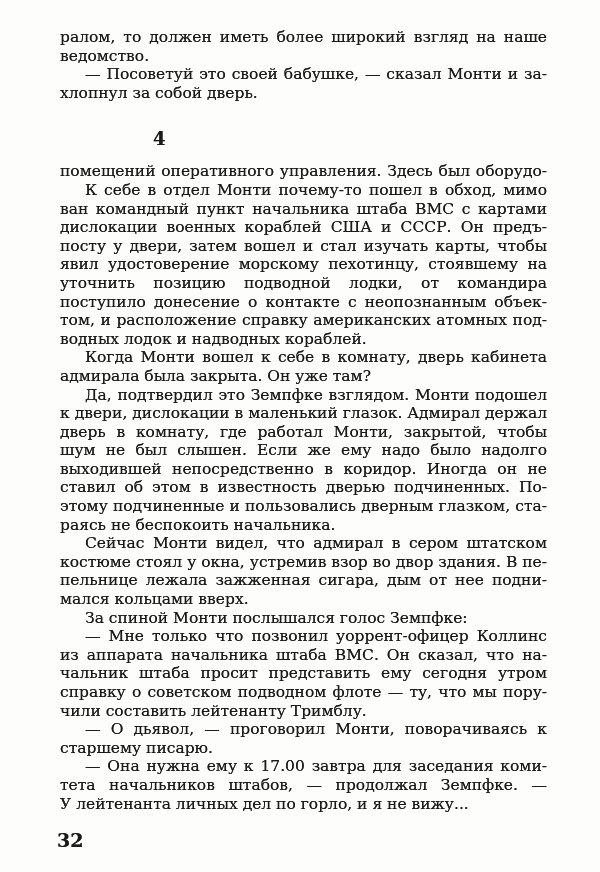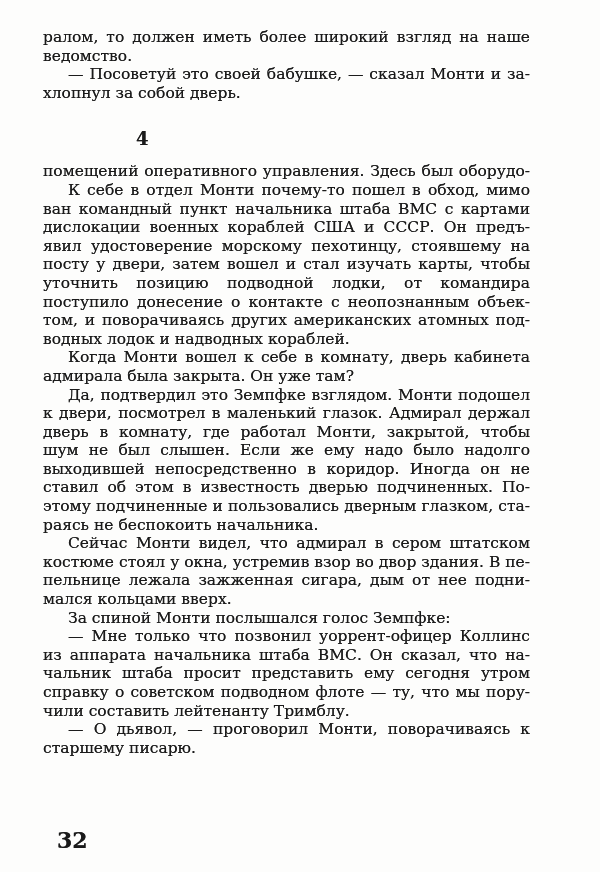--- a/index.html
+++ b/index.html
@@ -11,21 +11,21 @@
     position: relative;
     width: 600px;
     height: 872px;
     background: #fdfdfc;
     font-family: "DejaVu Serif", "Liberation Serif", serif;
     color: #1a1a1a;
     overflow: hidden;
   }
   .text-block {
     position: absolute;
-    left: 43px;
+    left: 60px;
     top: 28px;
     width: 487px;
     font-size: 15.5px;
   }
   .paragraph { margin: 0; }
   .line {
     height: 18.6px;
     line-height: 18.6px;
     overflow: hidden;
     text-align: justify;
@@ -45,21 +45,21 @@
     margin: 27px 0 13px 93px;
     font-size: 18px;
     line-height: 20px;
     font-weight: bold;
     text-shadow: 0 0 0.4px rgba(20,20,20,0.7);
   }
   .page-number {
     position: absolute;
     left: 57px;
     top: 831px;
-    font-size: 22px;
+    font-size: 19px;
     line-height: 19px;
     font-weight: bold;
     text-shadow: 0 0 0.4px rgba(20,20,20,0.7);
   }
 </style>
 </head>
 <body>
 
 <div class="page">
   <div class="text-block">
@@ -70,34 +70,34 @@
       <div class="paragraph">
         <div class="line indent">— Посоветуй это своей бабушке, — сказал Монти и за-</div>
         <div class="line last">хлопнул за собой дверь.</div>
       </div>
       <div class="heading">4</div>
       <div class="paragraph">
         <div class="line">помещений оперативного управления. Здесь был оборудо-</div>
         <div class="line indent">К себе в отдел Монти почему-то пошел в обход, мимо</div>
         <div class="line">ван командный пункт начальника штаба ВМС с картами</div>
         <div class="line">дислокации военных кораблей США и СССР. Он предъ-</div>
+        <div class="line">посту у двери, затем вошел и стал изучать карты, чтобы</div>
         <div class="line">явил удостоверение морскому пехотинцу, стоявшему на</div>
-        <div class="line">посту у двери, затем вошел и стал изучать карты, чтобы</div>
         <div class="line">уточнить позицию подводной лодки, от командира которой</div>
         <div class="line">поступило донесение о контакте с неопознанным объек-</div>
-        <div class="line">том, и поворачиваясь других американских атомных под-</div>
+        <div class="line">том, и расположение справку американских атомных под-</div>
         <div class="line last">водных лодок и надводных кораблей.</div>
       </div>
       <div class="paragraph">
         <div class="line indent">Когда Монти вошел к себе в комнату, дверь кабинета</div>
         <div class="line last">адмирала была закрыта. Он уже там?</div>
       </div>
       <div class="paragraph">
         <div class="line indent">Да, подтвердил это Земпфке взглядом. Монти подошел</div>
-        <div class="line">к двери, посмотрел в маленький глазок. Адмирал держал</div>
+        <div class="line">к двери, дислокации в маленький глазок. Адмирал держал</div>
         <div class="line">дверь в комнату, где работал Монти, закрытой, чтобы</div>
         <div class="line">шум не был слышен. Если же ему надо было надолго</div>
         <div class="line">выходившей непосредственно в коридор. Иногда он не</div>
         <div class="line">ставил об этом в известность дверью подчиненных. По-</div>
         <div class="line">этому подчиненные и пользовались дверным глазком, ста-</div>
         <div class="line last">раясь не беспокоить начальника.</div>
       </div>
       <div class="paragraph">
         <div class="line indent">Сейчас Монти видел, что адмирал в сером штатском</div>
         <div class="line">костюме стоял у окна, устремив взор во двор здания. В пе-</div>
@@ -111,15 +111,20 @@
         <div class="line indent">— Мне только что позвонил уоррент-офицер Коллинс</div>
         <div class="line">из аппарата начальника штаба ВМС. Он сказал, что на-</div>
         <div class="line">чальник штаба просит представить ему сегодня утром</div>
         <div class="line">справку о советском подводном флоте — ту, что мы пору-</div>
         <div class="line last">чили составить лейтенанту Тримблу.</div>
       </div>
       <div class="paragraph">
         <div class="line indent">— О дьявол, — проговорил Монти, поворачиваясь к</div>
         <div class="line last">старшему писарю.</div>
       </div>
+      <div class="paragraph">
+        <div class="line indent">— Она нужна ему к 17.00 завтра для заседания коми-</div>
+        <div class="line">тета начальников штабов, — продолжал Земпфке. —</div>
+        <div class="line last">У лейтенанта личных дел по горло, и я не вижу...</div>
+      </div>
     </div>
   <div class="page-number">32</div>
 </div>
 
 </body></html>

